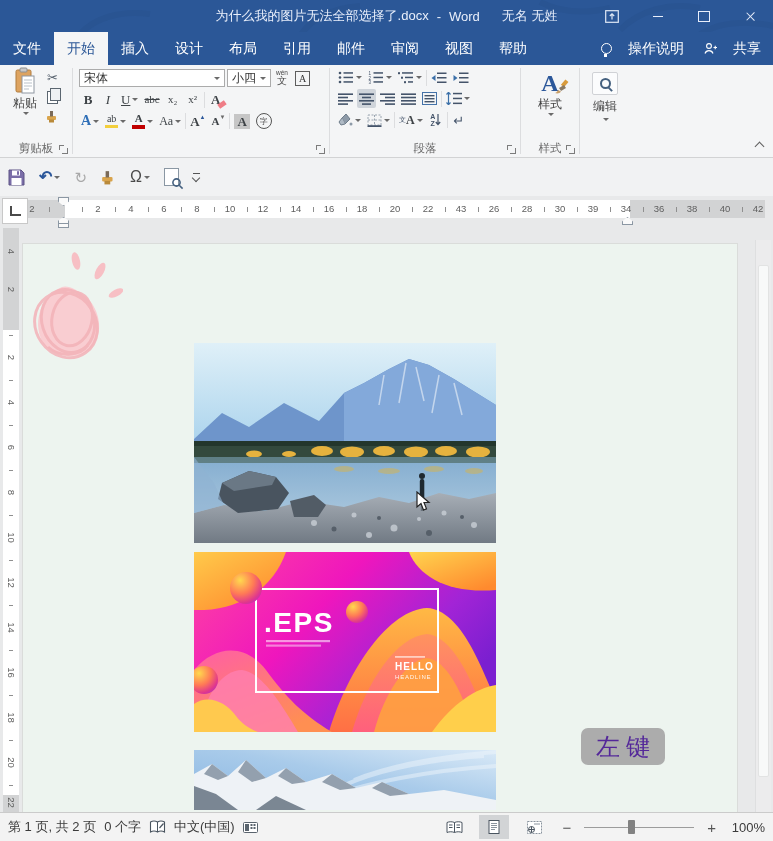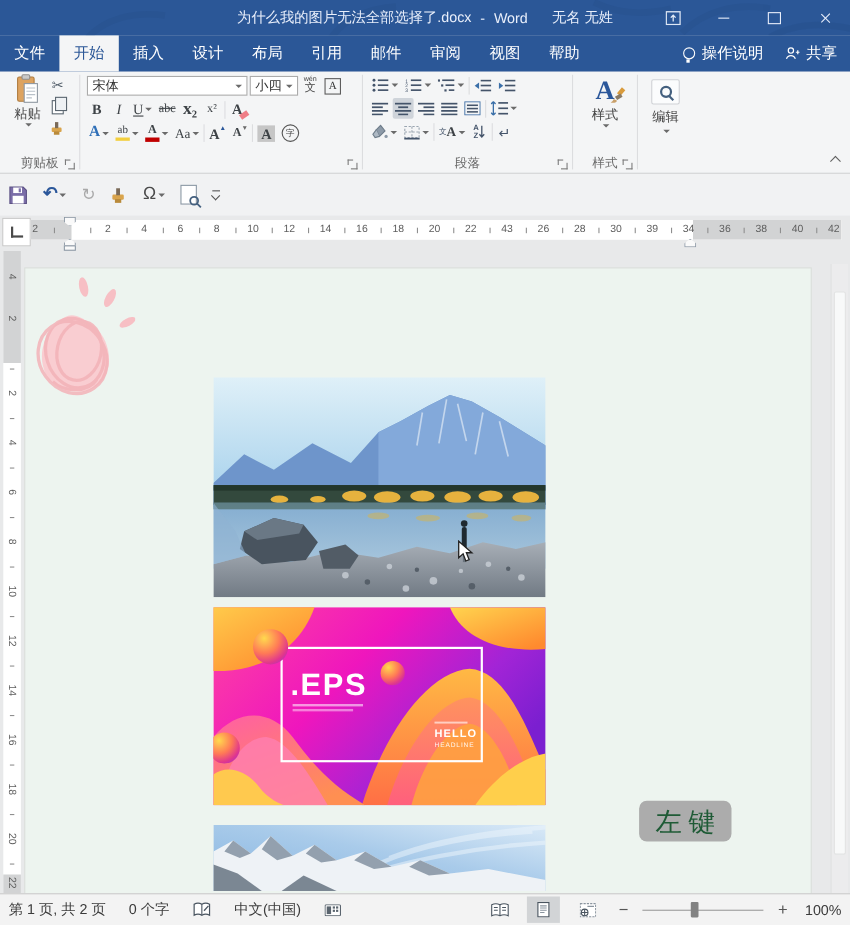--- a/index.html
+++ b/index.html
@@ -16,21 +16,21 @@
   .min-glyph{width:10px;height:1px;background:#e8eefb}
   .max-glyph{width:10px;height:9px;border:1px solid #e8eefb}
   .x-glyph{position:relative;width:11px;height:11px}
   .x-glyph::before,.x-glyph::after{content:"";position:absolute;left:5px;top:0;width:1.4px;height:11px;background:#e8eefb}
   .x-glyph::before{transform:rotate(45deg)}.x-glyph::after{transform:rotate(-45deg)}
   
   .tabrow{position:absolute;top:32px;left:0;width:100%;height:33px;background:#2b5797;display:flex;align-items:stretch;color:#fff;font-size:14px;z-index:29}
   .tab{padding:0 13px;display:flex;align-items:center;cursor:default;white-space:nowrap}
   .tab.active{background:#f4f5f6;color:#2b5797}
   .tab-extras{margin-left:auto;display:flex;align-items:center;gap:20px;padding-right:12px}
-  .tab-extra{display:flex;align-items:center;gap:6px}
+  .tab-extra{display:flex;align-items:center;gap:16px}
   .bulb{width:9px;height:9px;border:1.4px solid #fff;border-radius:50%;position:relative}
   .bulb::after{content:"";position:absolute;left:2.2px;bottom:-4px;width:2.6px;height:3px;background:#fff}
   
   .ribbon{position:absolute;top:65px;left:0;width:100%;height:92px;background:#f4f5f6;border-bottom:1px solid #d2d3d4;display:flex;z-index:28}
   .group{position:relative;flex:0 0 auto;box-sizing:border-box;padding:2px 0 16px}
   .gdiv{width:1px;background:#dcdddf;margin:3px 0}
   .glabel{position:absolute;bottom:1px;left:0;right:0;text-align:center;font-size:11.5px;color:#696969}
   .launch{position:absolute;right:4px;bottom:3px;width:9px;height:9px}
   .launch::before{content:"";position:absolute;left:0;top:0;width:4px;height:4px;border-left:1.2px solid #7c7c7c;border-top:1.2px solid #7c7c7c}
   .launch::after{content:"";position:absolute;right:0;bottom:0;width:5px;height:5px;border-right:1.2px solid #7c7c7c;border-bottom:1.2px solid #7c7c7c}
@@ -79,27 +79,27 @@
   .m-left{left:58px;top:27px;width:11px;height:4.5px}
   .m-right{left:622px;top:21px;width:11px;height:8px;clip-path:polygon(50% 0,100% 55%,100% 100%,0 100%,0 55%)}
   
   .docarea{position:absolute;top:228px;left:0;width:100%;height:584px;background:#e8e9ea;overflow:hidden;z-index:10}
   .vruler{position:absolute;left:3px;top:0;width:16px;height:584px;background:#fff}
   .vseg{position:absolute;left:0;right:0;background:#d2d3d4}
   .vnum{position:absolute;left:0;width:16px;text-align:center;font-size:9.5px;color:#5e5e5e;transform:rotate(90deg)}
   .vtick{position:absolute;left:6px;width:4px;height:1px;background:#8f8f8f}
   .page{position:absolute;left:22px;top:15px;width:716px;height:600px;background:#edf4ef;border:1px solid #dadcda;box-sizing:border-box}
   .doc-img{position:absolute;display:block}
-  .click-hint{position:absolute;left:580px;top:500px;width:84px;height:37px;background:#a9a9a9;border-radius:7px;color:#14532d;font-size:24px;display:flex;align-items:center;justify-content:center;letter-spacing:6px;padding-left:6px;box-sizing:border-box;opacity:.95}
+  .click-hint{position:absolute;left:580px;top:500px;width:84px;height:37px;background:#a9a9a9;border-radius:7px;color:#4c1d95;font-size:24px;display:flex;align-items:center;justify-content:center;letter-spacing:6px;padding-left:6px;box-sizing:border-box;opacity:.95}
   .cursor{position:absolute;left:416px;top:263px;z-index:5}
   .vscroll{position:absolute;right:2px;top:12px;bottom:0;width:15px;background:#ececed;border-left:1px solid #dedfe0}
   .vthumb{position:absolute;left:2px;right:2px;top:25px;height:510px;background:#f8f9f9;border:1px solid #e2e3e3;border-radius:2px}
   
   .statusbar{position:absolute;left:0;bottom:0;width:100%;height:29px;background:#f3f3f3;border-top:1px solid #cbcbcb;display:flex;align-items:center;font-size:13px;color:#3b3b3b;box-sizing:border-box;padding:0 8px;z-index:30}
-  .sb-left{display:flex;gap:21px}
+  .sb-left{display:flex;gap:8px}
   .sb-right{margin-left:auto;display:flex;align-items:center;gap:10px}
   .view-btn{display:flex;align-items:center;justify-content:center;width:30px;height:24px}
   .view-btn.active{background:#d2d4d6}
   .ztrack{width:110px;height:1px;background:#9c9c9c;position:relative}
   .zthumb{position:absolute;left:40%;top:-6.5px;width:7px;height:14px;background:#828282;border-radius:1px}
   .zbtn{font-size:15px;color:#555;padding:0 3px}
   .zoom-label{min-width:36px;text-align:right}
   .sb-item{display:flex;align-items:center;gap:4px}
 </style>
 </head>
@@ -224,21 +224,21 @@
           <span class="li" style="font-style:italic;font-weight:normal">I</span>
         </span>
       <span class="rbtn">
           <span class="li" style="font-weight:normal;text-decoration:underline">U</span>
           <i class="dd-arrow"></i>
         </span>
       <span class="rbtn">
           <span class="li" style="font-size:11px;font-weight:normal;text-decoration:line-through">abc</span>
         </span>
       <span class="rbtn">
-          <span class="li" style="font-size:16px;font-weight:bold">x₂</span>
+          <span class="li" style="font-size:11px;font-weight:normal">x₂</span>
         </span>
       <span class="rbtn">
           <span class="li" style="font-size:11px;font-weight:normal">x²</span>
         </span>
       <i class="gdiv" style="height:16px"></i>
       <span class="rbtn" style="position:relative">
         <span class="li">A</span>
         <i style="position:absolute;right:-1px;bottom:2px;width:8px;height:5px;background:#ef7d86;transform:rotate(-35deg)"></i>
       </span>
     </div>

